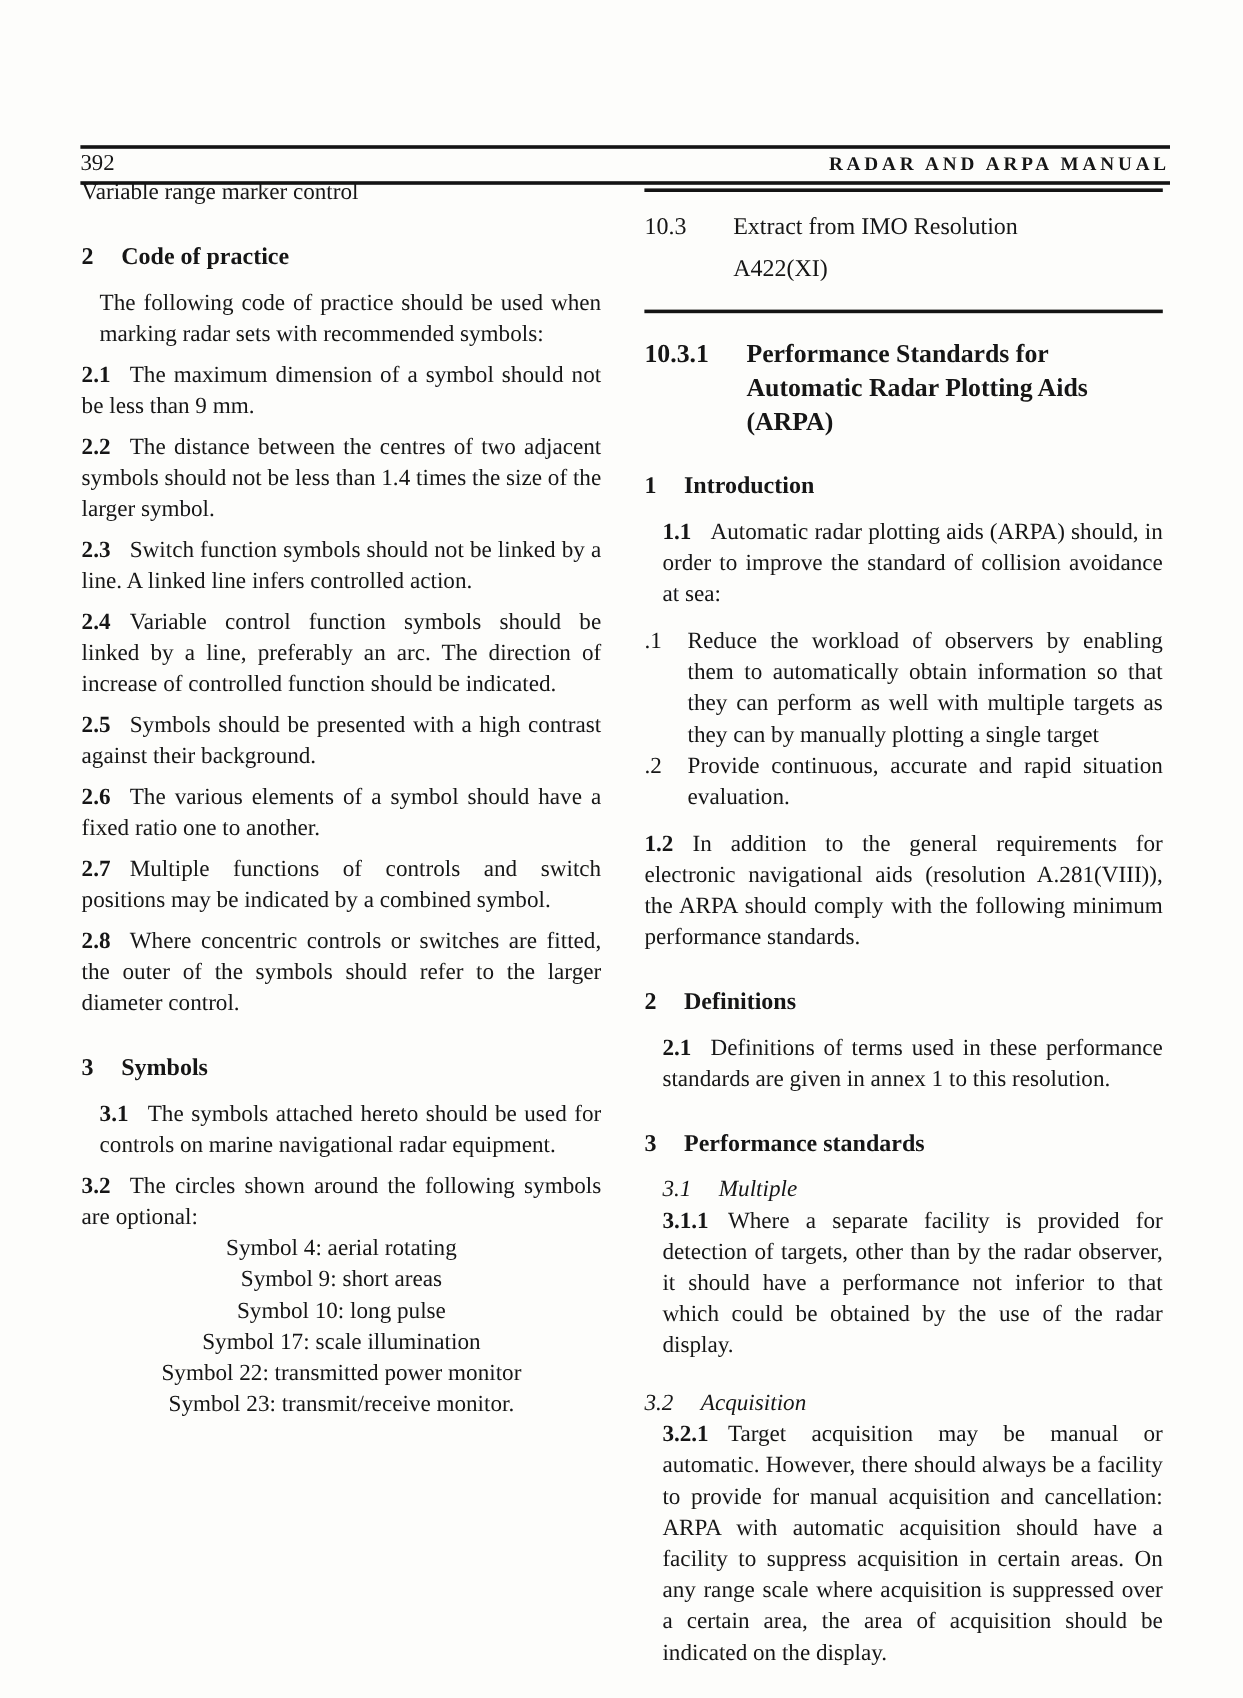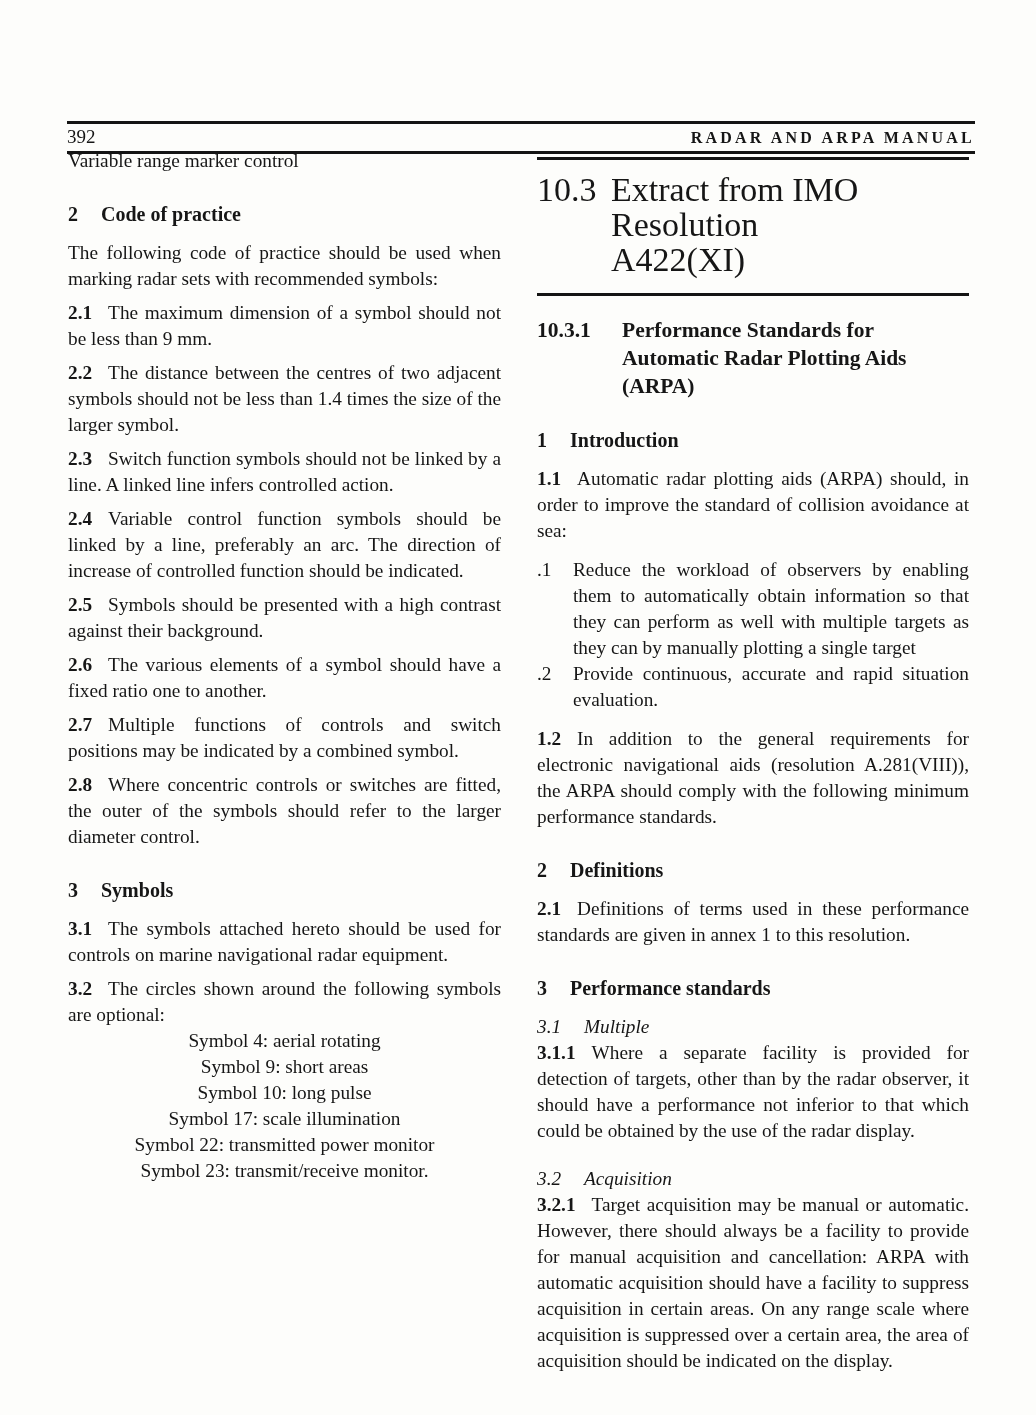--- a/index.html
+++ b/index.html
@@ -75,21 +75,21 @@
 
   
   .title-block {
     border-top: 3px solid #141414;
     border-bottom: 3px solid #141414;
     padding: 12px 0 16px 0;
     margin: 9px 0 0 0;
   }
   .chapter-head {
     display: flex;
-    font-size: 34px;
+    font-size: 20px;
     line-height: 35px;
     font-weight: 400;
   }
   .chapter-head .num { flex: none; width: 74px; }
 
   
   .sub-chapter-head {
     display: flex;
     font-weight: 700;
     font-size: 21.5px;
@@ -111,21 +111,21 @@
     display: flex;
     margin: 8px 0 0 0;
   }
   .subitem.cont { margin-top: 0; }
   .subitem .num { flex: none; width: 36px; }
   .subitem .sub-text { flex: 1; text-align: justify; }
 
   .symbol-list { margin: 0; }
   .symbol-list div { text-align: center; }
 
-  .tight { margin-top: 0; }
+  .tight { margin-top: 0; margin-left: 15px; }
 </style>
 </head>
 <body>
 
 <div class="page">
 
   <div class="running-header">
     <span class="page-number">392</span>
     <span class="running-head">RADAR AND ARPA MANUAL</span>
   </div>

